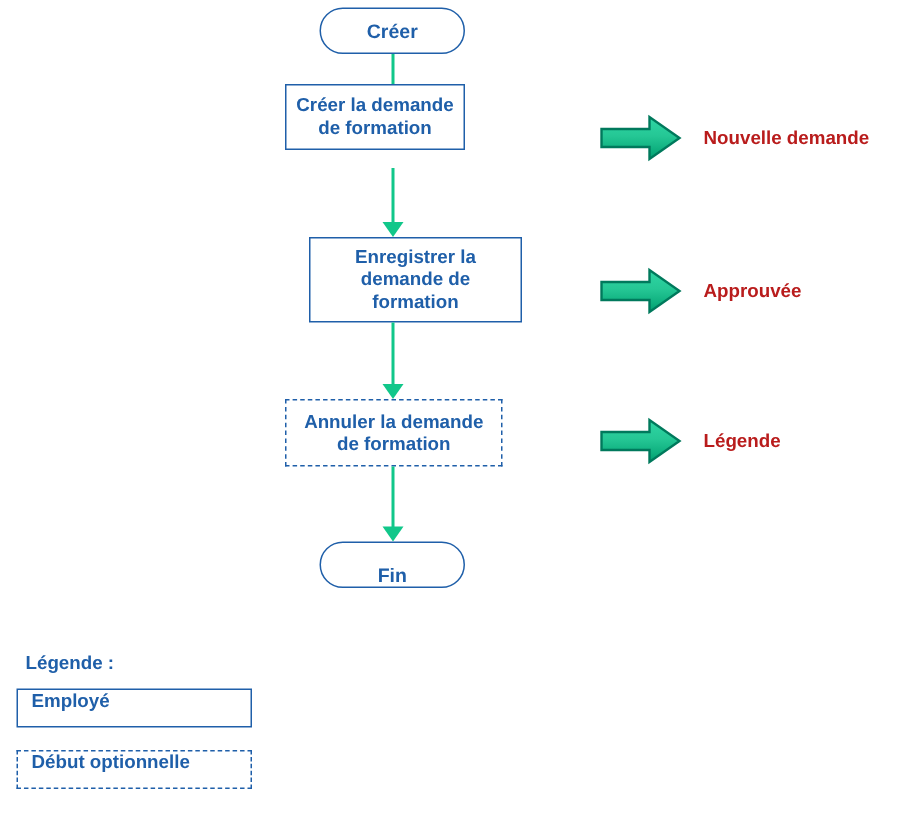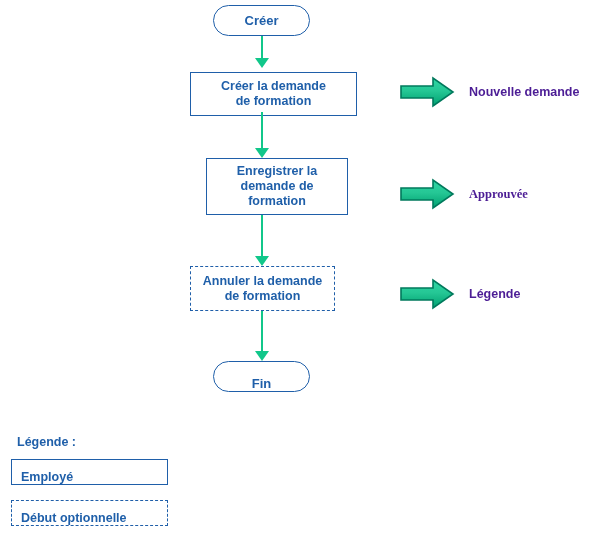--- a/index.html
+++ b/index.html
@@ -46,21 +46,21 @@
   .node.process {
     border: 1.4px solid #1F5FA9;
   }
 
   .node.optional {
     border: 1.6px dashed #1F5FA9;
   }
 
   
   #node-start   { left: 213px; top: 5px;   width: 97px;  height: 31px; }
-  #node-create  { left: 190px; top: 72px;  width: 167px; height: 44px; }
+  #node-create  { left: 190px; top: 56px;  width: 120px; height: 44px; }
   #node-save    { left: 190px; top: 158px; width: 142px; height: 57px; margin-left: 16px; }
   #node-cancel  { left: 190px; top: 266px; width: 145px; height: 45px; }
   #node-end     { left: 213px; top: 361px; width: 97px;  height: 31px; align-items: flex-end; }
 
   
   .connector {
     position: absolute;
     left: 255px;
     width: 14px;
   }
@@ -98,47 +98,47 @@
     align-items: center;
     left: 399px;
   }
   .block-arrow {
     width: 56px;
     height: 32px;
     flex: 0 0 auto;
   }
   .status-label {
     margin-left: 14px;
-    color: #4c1d95;
+    color: #b91c1c;
     font-weight: bold;
     font-size: 12.5px;
     white-space: nowrap;
   }
 
   #status-row-0 { top: 76px; }
-  #status-row-1 { top: 178px; font-family: Liberation Serif, serif; }
+  #status-row-1 { top: 178px; }
   #status-row-2 { top: 278px; }
 
   
   #legend-title {
     position: absolute;
     left: 17px;
     top: 435px;
     color: #1F5FA9;
     font-weight: bold;
     font-size: 12.5px;
   }
   .legend-box {
     position: absolute;
     left: 11px;
     width: 157px;
     height: 26px;
     box-sizing: border-box;
     display: flex;
-    align-items: flex-end;
+    align-items: flex-start;
     color: #1F5FA9;
     font-weight: bold;
     font-size: 12.5px;
     padding-left: 9px;
     background: #ffffff;
   }
   #legend-item-0 {
     top: 459px;
     border: 1.4px solid #1F5FA9;
   }

